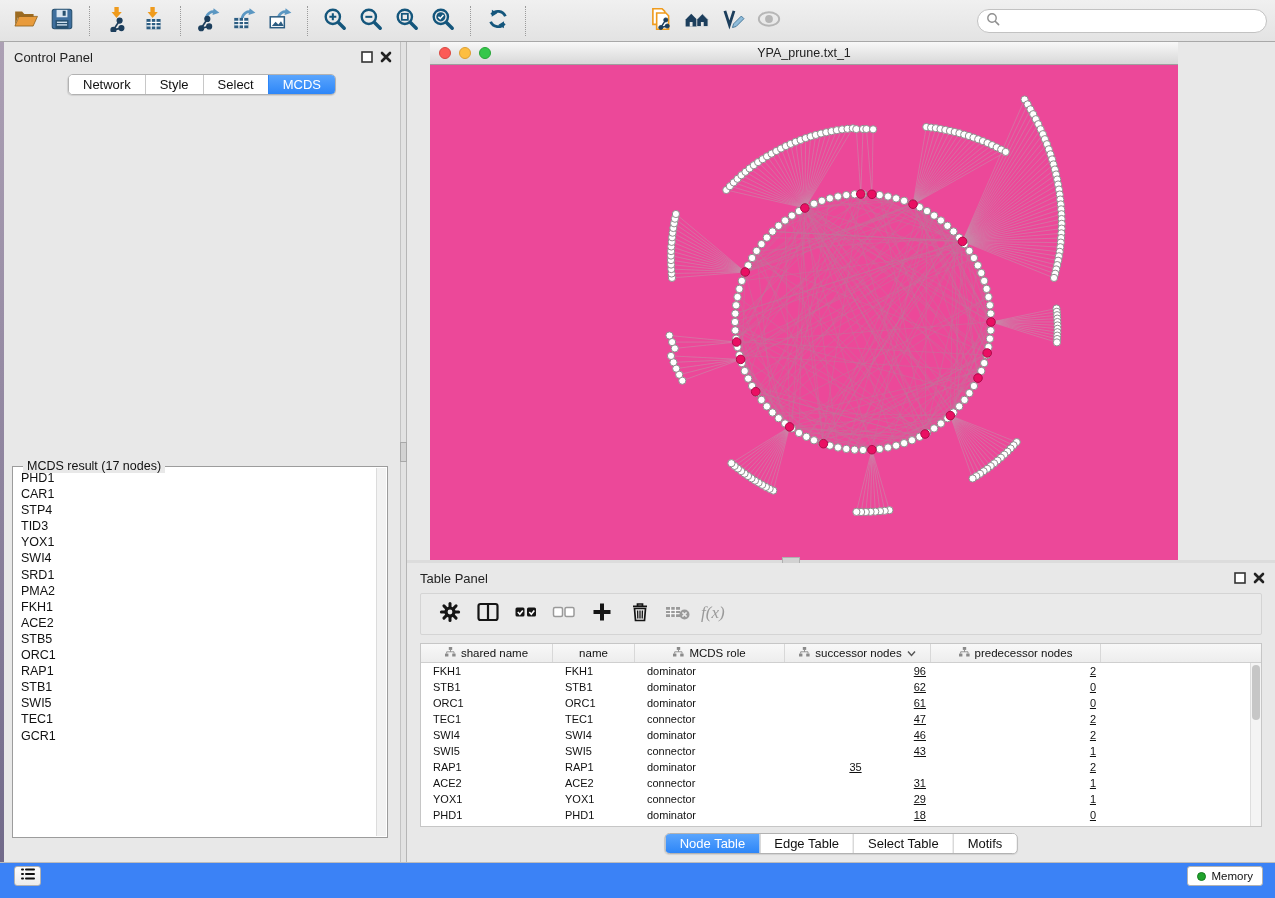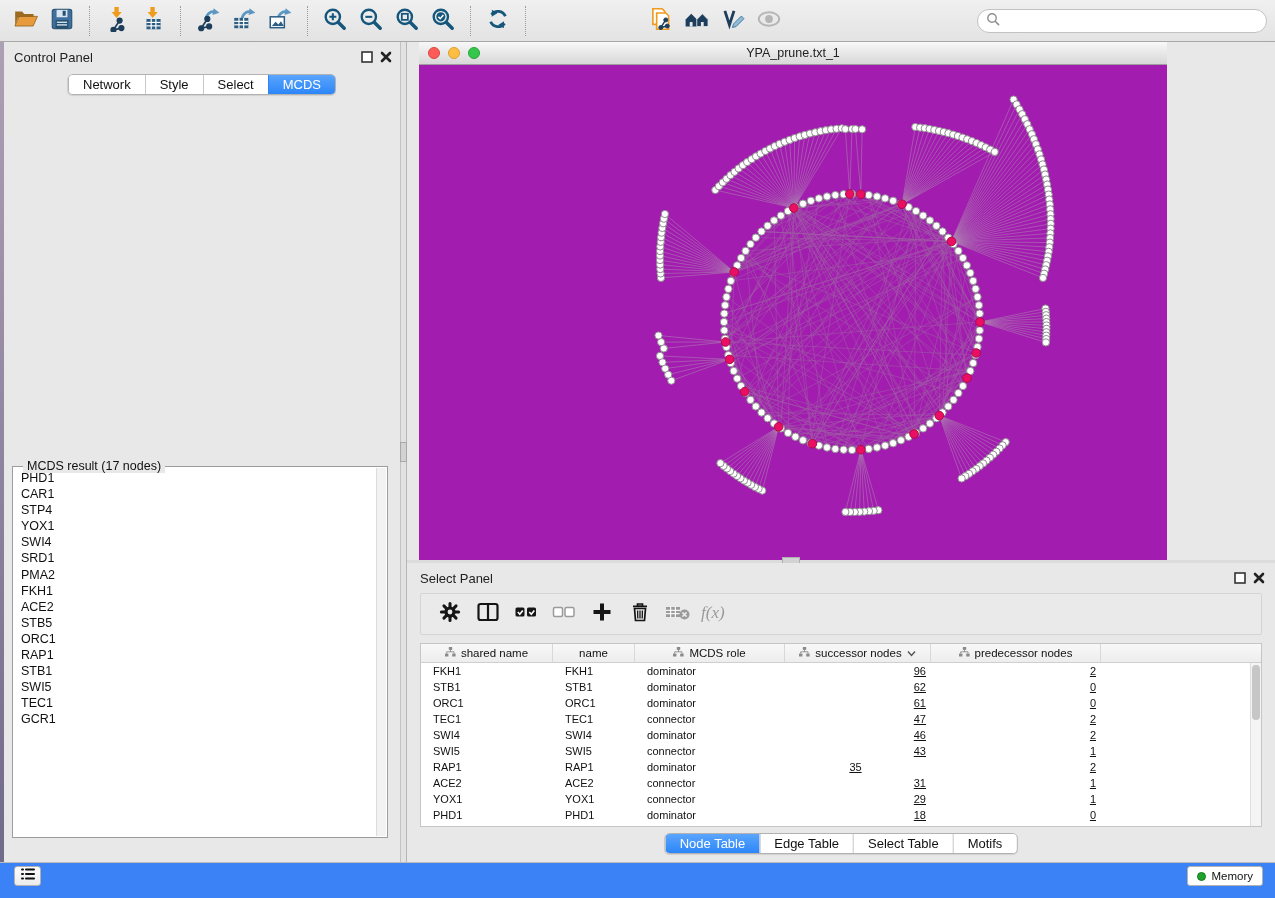--- a/index.html
+++ b/index.html
@@ -56,21 +56,21 @@
   .mcds-scroll{position:absolute;right:1px;top:1px;bottom:1px;width:10px;background:#f2f2f2;border-left:1px solid #dcdcdc;}
 
   
   .divider-v{position:absolute;left:400px;top:42px;width:7px;height:820px;background:#e2e2e2;
     border-left:1px solid #c2c2c2;border-right:1px solid #b5b5b5;}
   .divider-v .grip{position:absolute;left:-1px;top:400px;width:7px;height:20px;background:#d2d2d2;border:1px solid #a8a8a8;}
   .divider-h{position:absolute;left:407px;top:560px;width:868px;height:3px;background:#dcdcdc;}
   .divider-h .grip{position:absolute;left:375px;top:-3px;width:18px;height:8px;background:#d2d2d2;border:1px solid #b0b0b0;}
 
   
-  .network-window{position:absolute;left:419px;top:42px;width:748px;height:518px;background:#a21caf;}
+  .network-window{position:absolute;left:430px;top:42px;width:748px;height:518px;background:#ec4899;}
   .nw-titlebar{position:absolute;left:0;top:0;width:100%;height:23px;
     background:linear-gradient(#f8f8f8,#d8d8d8);border-bottom:1px solid #9e9e9e;}
   .traffic{position:absolute;left:9px;top:5px;display:flex;gap:8px;}
   .dot{width:12px;height:12px;border-radius:50%;}
   .dot.red{background:#fc5b57;border:1px solid #d84842;}
   .dot.yellow{background:#fdbe41;border:1px solid #dd9f33;}
   .dot.green{background:#35c74b;border:1px solid #27a437;}
   .nw-title{position:absolute;left:0;right:0;top:4px;text-align:center;font-size:12.5px;color:#222;}
   .nw-canvas{position:absolute;left:0;top:23px;width:868px;height:495px;}
 
@@ -306,20 +306,21 @@
         <button class="seg-btn">Style</button>
         <button class="seg-btn">Select</button>
         <button class="seg-btn active">MCDS</button>
       </div>
     <div class="mcds-box">
       <div class="mcds-legend">MCDS result (17 nodes)</div>
       <div class="mcds-list" id="mcds-list">
           <div class="mcds-item">PHD1</div>
           <div class="mcds-item">CAR1</div>
           <div class="mcds-item">STP4</div>
+          <div class="mcds-item">TID3</div>
           <div class="mcds-item">YOX1</div>
           <div class="mcds-item">SWI4</div>
           <div class="mcds-item">SRD1</div>
           <div class="mcds-item">PMA2</div>
           <div class="mcds-item">FKH1</div>
           <div class="mcds-item">ACE2</div>
           <div class="mcds-item">STB5</div>
           <div class="mcds-item">ORC1</div>
           <div class="mcds-item">RAP1</div>
           <div class="mcds-item">STB1</div>
@@ -1004,21 +1005,21 @@
             <circle cx="306.6" cy="277.0" r="4.3"></circle>
           </g>
         </svg></div>
   </div>
 
   <div class="divider-h">
       <div class="grip"></div>
     </div>
 
   <div class="table-panel">
-    <div class="panel-title" style="left:13px;">Select Panel</div>
+    <div class="panel-title" style="left:13px;">Table Panel</div>
     <div class="win-btns">
       <span>
         <svg width="12" height="12" viewBox="0 0 12 12">
             <rect x="1" y="1" width="10" height="10" fill="#fff" stroke="#333" stroke-width="1.6"></rect>
           </svg>
       </span>
       <span>
         <svg width="12" height="12" viewBox="0 0 12 12">
             <path d="M2 2 L10 10 M10 2 L2 10" stroke="#222" stroke-width="2.6" stroke-linecap="round"></path>
           </svg>

